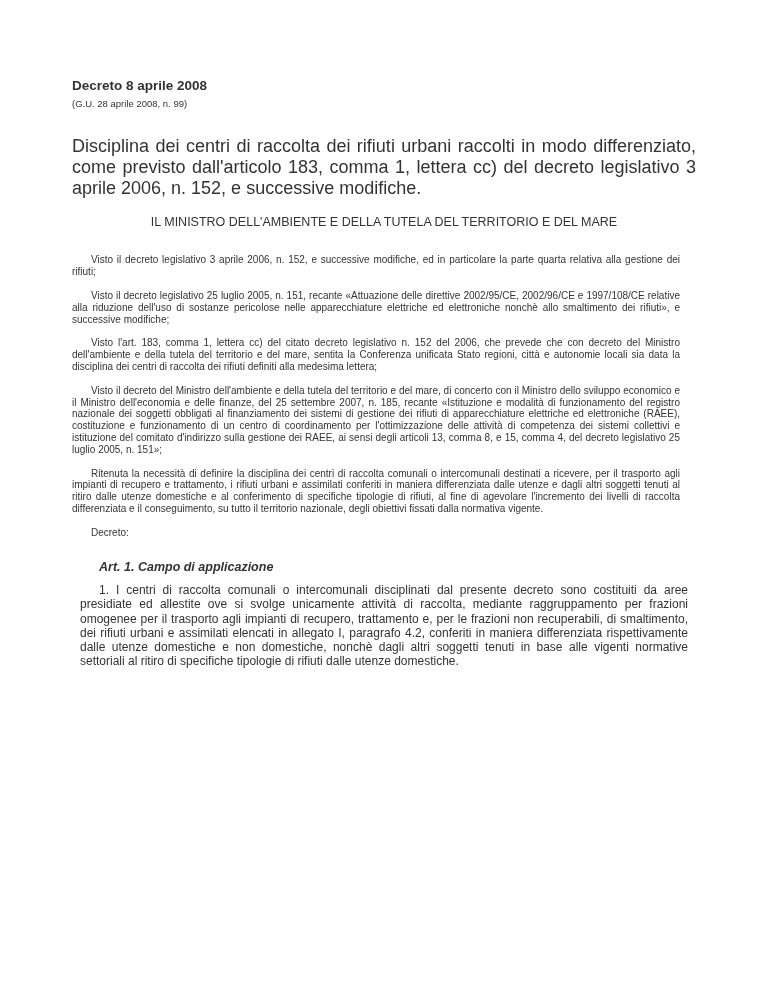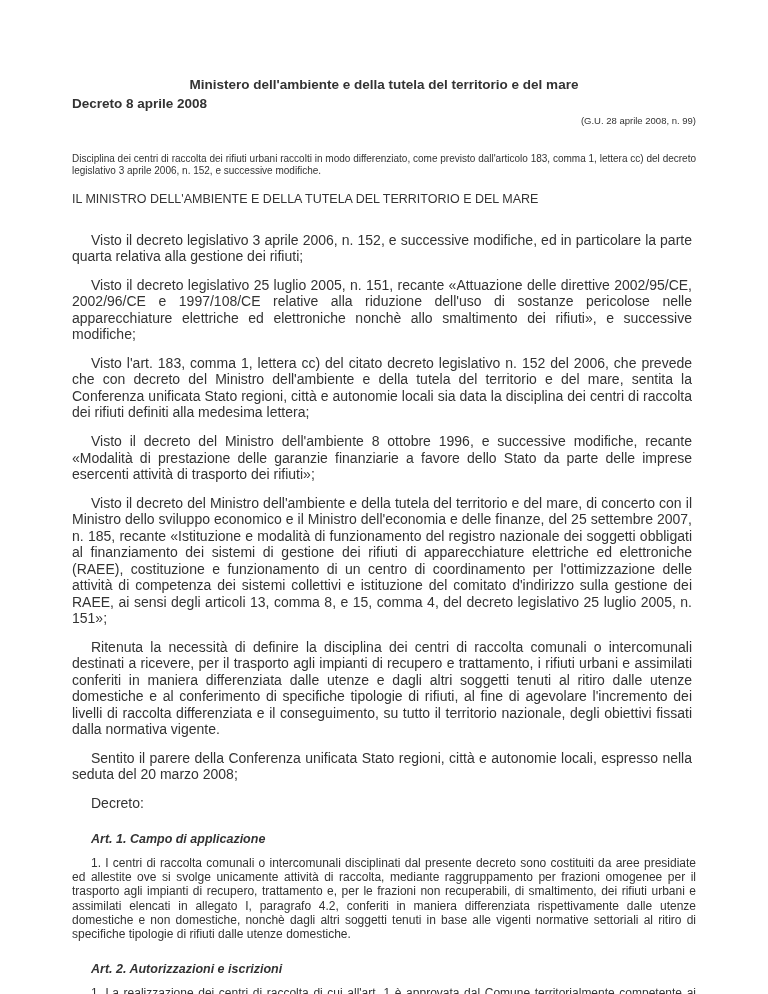--- a/index.html
+++ b/index.html
@@ -28,91 +28,84 @@
     }
     .doc-subtitle {
       font-size: 13.5px;
       font-weight: bold;
       text-align: left;
       margin: 1px 0 0 0;
       line-height: 1.3;
     }
     .gazette {
       font-size: 9.5px;
-      text-align: right;
+      text-align: left;
       margin: 3px 0 0 0;
       line-height: 1.2;
     }
     .abstract {
-      font-size: 10px;
+      font-size: 18px;
       line-height: 1.18;
       text-align: justify;
       margin: 27px 0 0 0;
     }
     .minister {
       font-size: 12.5px;
-      text-align: left;
+      text-align: center;
       margin: 15px 0 0 0;
       line-height: 1.18;
     }
     .para {
-      font-size: 14px;
+      font-size: 10px;
       line-height: 1.18;
       text-align: justify;
       text-indent: 19px;
-      margin: 12px 4px 0 0;
+      margin: 12px 16px 0 0;
     }
     .para.first-recital {
       margin-top: 25px;
     }
     .art-heading {
       font-size: 12.5px;
       font-weight: bold;
       font-style: italic;
       margin: 21px 0 0 0;
       text-indent: 19px;
       line-height: 1.18;
     }
     .art-para {
       font-size: 12px;
       line-height: 1.18;
       text-align: justify;
       text-indent: 19px;
       margin: 9px 0 0 0;
     }
     .art-block {
-      margin: 0;
+      margin: 8px;
     }
   </style>
 </head>
 <body>
 
 <div class="page">
 
-  <h1 class="doc-title">Ministero dell'ambiente e della tutela del territorio e del mare</h1>
   <h2 class="doc-subtitle">Decreto 8 aprile 2008</h2>
   <div class="gazette">(G.U. 28 aprile 2008, n. 99)</div>
 
   <p class="abstract">Disciplina dei centri di raccolta dei rifiuti urbani raccolti in modo differenziato, come previsto dall'articolo 183, comma 1, lettera cc) del decreto legislativo 3 aprile 2006, n. 152, e successive modifiche.</p>
 
   <p class="minister">IL MINISTRO DELL'AMBIENTE E DELLA TUTELA DEL TERRITORIO E DEL MARE</p>
 
   <p class="para first-recital">Visto il decreto legislativo 3 aprile 2006, n. 152, e successive modifiche, ed in particolare la parte quarta relativa alla gestione dei rifiuti;</p>
   <p class="para">Visto il decreto legislativo 25 luglio 2005, n. 151, recante «Attuazione delle direttive 2002/95/CE, 2002/96/CE e 1997/108/CE relative alla riduzione dell'uso di sostanze pericolose nelle apparecchiature elettriche ed elettroniche nonchè allo smaltimento dei rifiuti», e successive modifiche;</p>
   <p class="para">Visto l'art. 183, comma 1, lettera cc) del citato decreto legislativo n. 152 del 2006, che prevede che con decreto del Ministro dell'ambiente e della tutela del territorio e del mare, sentita la Conferenza unificata Stato regioni, città e autonomie locali sia data la disciplina dei centri di raccolta dei rifiuti definiti alla medesima lettera;</p>
-  <p class="para">Visto il decreto del Ministro dell'ambiente 8 ottobre 1996, e successive modifiche, recante «Modalità di prestazione delle garanzie finanziarie a favore dello Stato da parte delle imprese esercenti attività di trasporto dei rifiuti»;</p>
   <p class="para">Visto il decreto del Ministro dell'ambiente e della tutela del territorio e del mare, di concerto con il Ministro dello sviluppo economico e il Ministro dell'economia e delle finanze, del 25 settembre 2007, n. 185, recante «Istituzione e modalità di funzionamento del registro nazionale dei soggetti obbligati al finanziamento dei sistemi di gestione dei rifiuti di apparecchiature elettriche ed elettroniche (RAEE), costituzione e funzionamento di un centro di coordinamento per l'ottimizzazione delle attività di competenza dei sistemi collettivi e istituzione del comitato d'indirizzo sulla gestione dei RAEE, ai sensi degli articoli 13, comma 8, e 15, comma 4, del decreto legislativo 25 luglio 2005, n. 151»;</p>
   <p class="para">Ritenuta la necessità di definire la disciplina dei centri di raccolta comunali o intercomunali destinati a ricevere, per il trasporto agli impianti di recupero e trattamento, i rifiuti urbani e assimilati conferiti in maniera differenziata dalle utenze e dagli altri soggetti tenuti al ritiro dalle utenze domestiche e al conferimento di specifiche tipologie di rifiuti, al fine di agevolare l'incremento dei livelli di raccolta differenziata e il conseguimento, su tutto il territorio nazionale, degli obiettivi fissati dalla normativa vigente.</p>
-  <p class="para">Sentito il parere della Conferenza unificata Stato regioni, città e autonomie locali, espresso nella seduta del 20 marzo 2008;</p>
 
   <p class="para">Decreto:</p>
 
   <div class="art-block">
     <h3 class="art-heading">Art. 1. Campo di applicazione</h3>
     <p class="art-para">1. I centri di raccolta comunali o intercomunali disciplinati dal presente decreto sono costituiti da aree presidiate ed allestite ove si svolge unicamente attività di raccolta, mediante raggruppamento per frazioni omogenee per il trasporto agli impianti di recupero, trattamento e, per le frazioni non recuperabili, di smaltimento, dei rifiuti urbani e assimilati elencati in allegato I, paragrafo 4.2, conferiti in maniera differenziata rispettivamente dalle utenze domestiche e non domestiche, nonchè dagli altri soggetti tenuti in base alle vigenti normative settoriali al ritiro di specifiche tipologie di rifiuti dalle utenze domestiche.</p>
   </div>
 
-  <div class="art-block">
-    <h3 class="art-heading">Art. 2. Autorizzazioni e iscrizioni</h3>
-    <p class="art-para">1. La realizzazione dei centri di raccolta di cui all'art. 1 è approvata dal Comune territorialmente competente ai sensi della normativa vigente.</p>
-  </div>
 
 </div>
 
 </body></html>

